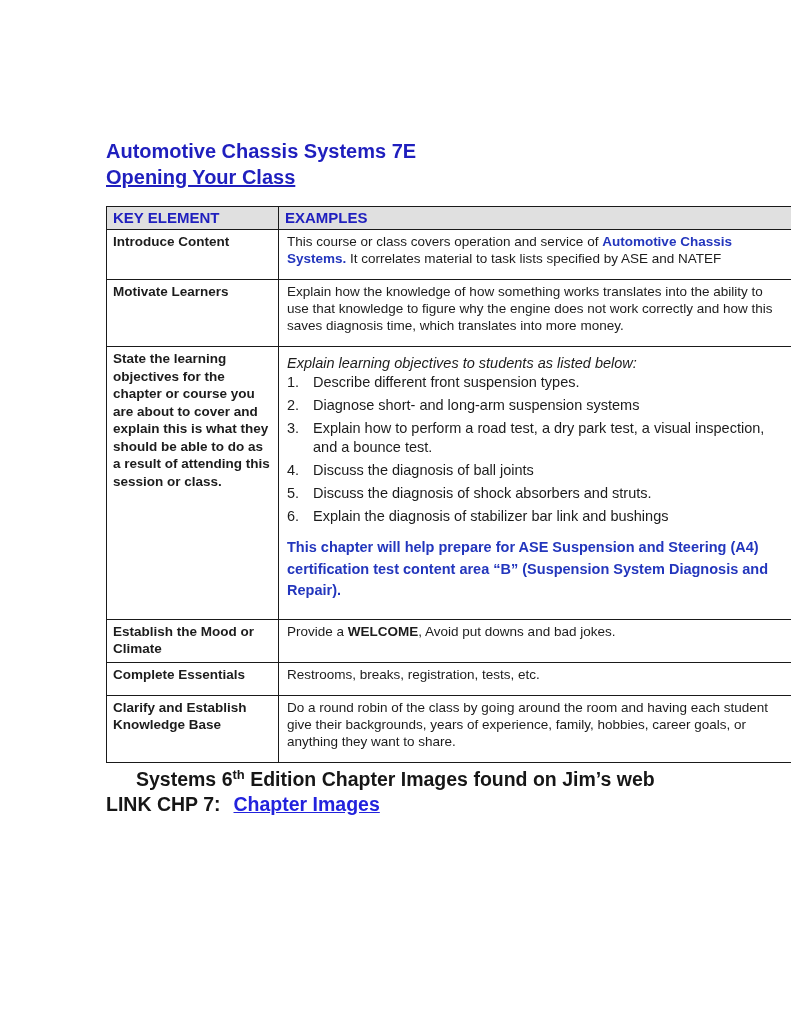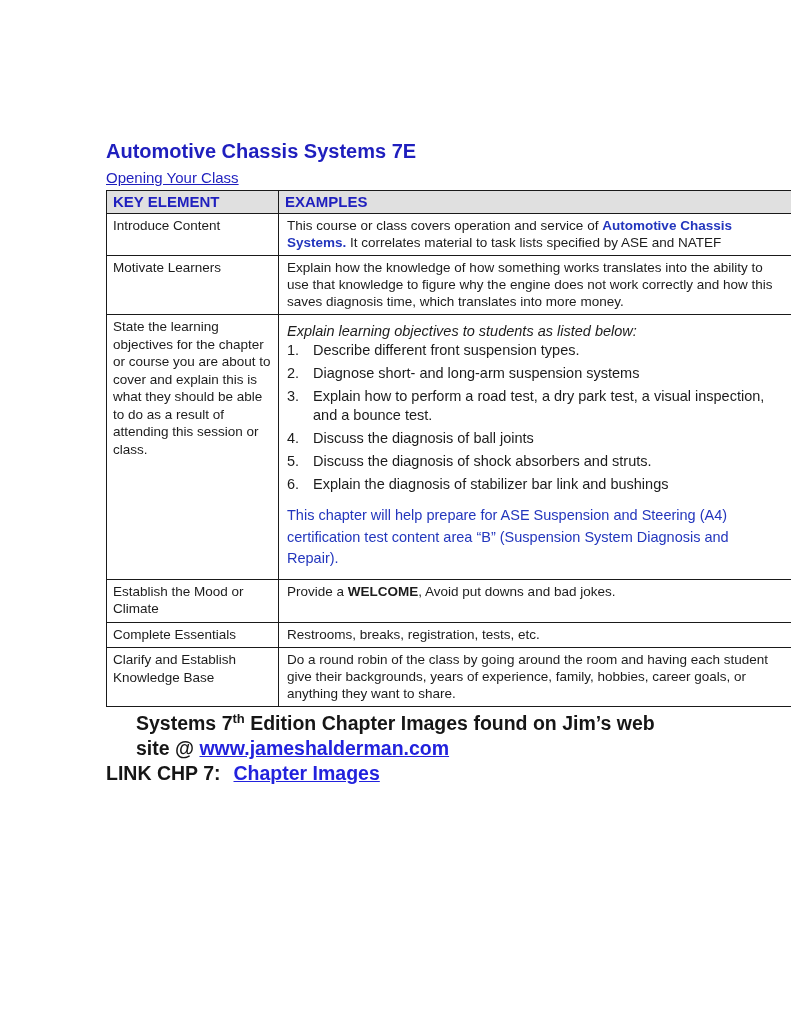--- a/index.html
+++ b/index.html
@@ -13,36 +13,36 @@
   html,body{margin:0;padding:0;}
   body{
     width:791px;height:1024px;background:#ffffff;position:relative;
     font-family:"Liberation Sans",sans-serif;color:var(--text-black);
     overflow:hidden;
   }
   .page{position:absolute;left:106px;top:140px;width:612px;}
 
   .title{font-size:20px;font-weight:bold;color:var(--heading-blue);margin:0;line-height:23px;}
   .subtitle{font-size:17px;font-weight:bold;color:var(--heading-blue);margin:1px 0 0 0;line-height:20px;}
-  .section-heading{font-size:15px;font-weight:normal;color:var(--heading-blue);text-decoration:underline;margin:2px 0 0 0;line-height:25px;display:inline-block;}
+  .section-heading{font-size:20px;font-weight:bold;color:var(--heading-blue);text-decoration:underline;margin:2px 0 16px 0;line-height:25px;display:inline-block;}
 
   table.lesson{border-collapse:collapse;table-layout:fixed;width:687px;}
   table.lesson th,table.lesson td{border:1.5px solid var(--border-black);vertical-align:top;}
   table.lesson thead th{
     background:var(--header-bg);color:var(--heading-blue);
     font-size:15px;font-weight:bold;text-align:left;padding:2px 6px;line-height:18px;
   }
-  td.key-cell{font-weight:normal;font-size:13.5px;line-height:17.5px;padding:3px 6px 4px 6px;}
-  td.examples-cell{font-size:13.5px;line-height:17px;padding:3px 8px 4px 8px;}
+  td.key-cell{font-weight:bold;font-size:13.5px;line-height:17.5px;padding:3px 6px 4px 6px;}
+  td.examples-cell{font-size:13.5px;line-height:17px;padding:3px 8px 12px 8px;}
   td.examples-cell p{margin:0;}
   td.examples-cell.objectives{font-size:14.5px;line-height:19px;padding-top:7px;}
   .obj-intro{margin:0 0 7px 0;font-style:italic;}
   .obj-item{padding-left:26px;margin:0 0 4px 0;}
   .obj-num{display:inline-block;width:26px;margin-left:-26px;}
-  .blue-para{color:var(--accent-blue);font-weight:normal;margin:11px 0 5px 0 !important;line-height:21.5px;}
+  .blue-para{color:var(--accent-blue);font-weight:bold;margin:11px 0 5px 0 !important;line-height:21.5px;}
   .seg-blue-bold{color:var(--accent-blue);font-weight:bold;}
   .seg-bold-italic{font-weight:bold;}
 
   .note{margin:4px 0 0 0;font-weight:bold;font-size:19.5px;line-height:25px;color:#161616;}
   .note-line{white-space:nowrap;}
   .note-line.indent{padding-left:30px;}
   .note sup{font-size:13px;line-height:0;}
   a.doc-link{color:var(--link-blue);text-decoration:underline;font-weight:bold;cursor:pointer;}
   .gap{margin-left:13px;}
 </style>
@@ -105,17 +105,16 @@
         <tr>
           <td class="key-cell">Clarify and Establish Knowledge Base</td>
           <td class="examples-cell">
             <p><span>Do a round robin of the class by going around the room and having each student give their backgrounds, years of experience, family, hobbies, career goals, or anything they want to share.</span></p>
           </td>
         </tr>
       </tbody>
   </table>
 
   <div class="note" id="note-block">
-      <div class="note-line indent"><span>Systems 7</span><sup>th</sup><span> Edition Chapter Images found on Jim’s web</span></div>
-      <div class="note-line indent"><span>site @ </span><a class="doc-link">www.jameshalderman.com</a></div>
+      <div class="note-line indent"><span>Systems 6</span><sup>th</sup><span> Edition Chapter Images found on Jim’s web</span></div>
       <div class="note-line"><span>LINK CHP 7:</span><a class="doc-link gap">Chapter Images</a></div>
     </div>
 </div>
 
 </body></html>

